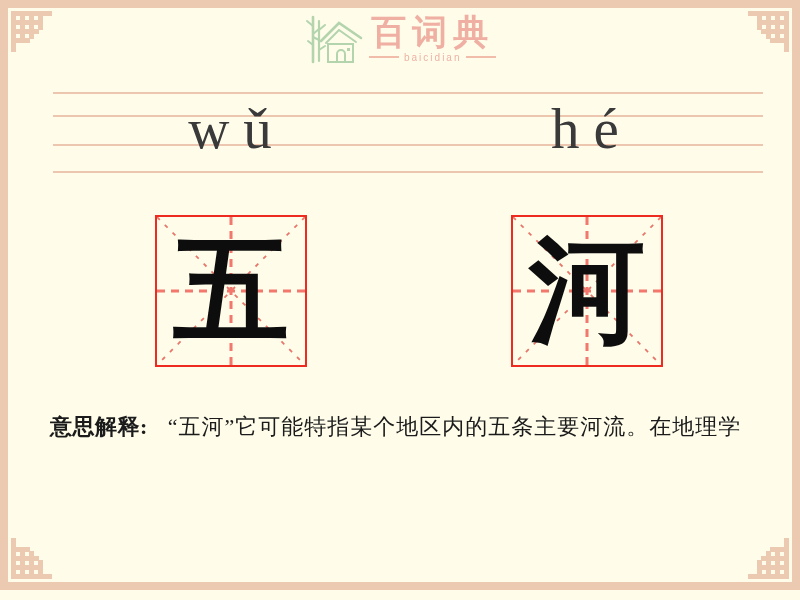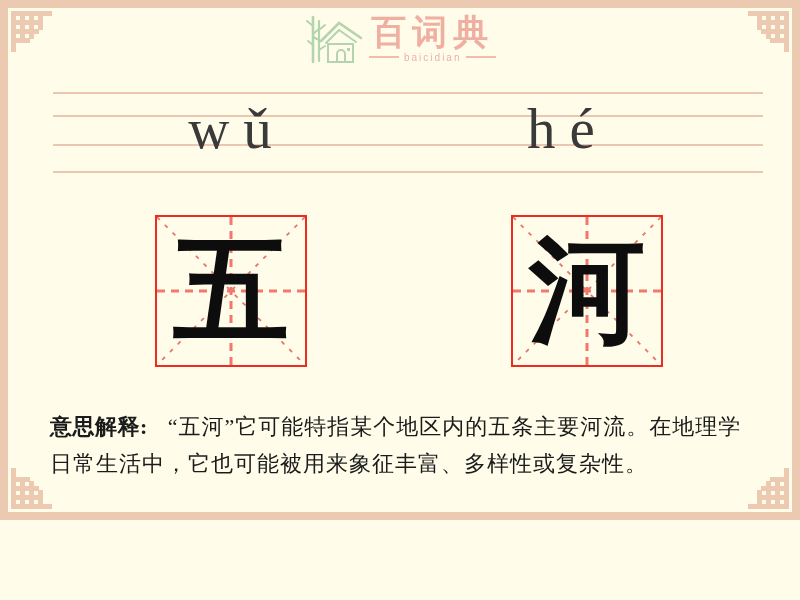--- a/index.html
+++ b/index.html
@@ -1,17 +1,17 @@
 <!DOCTYPE html>
 <html><head>
 <meta charset="utf-8">
 <style>
   html,body{margin:0;padding:0;background:#fffdea;}
   .page{
-    position:relative;width:800px;height:520px;box-sizing:border-box;
+    position:relative;width:800px;height:590px;box-sizing:border-box;
     background:#fffdea;border:8px solid #ecc9b1;overflow:hidden;
     font-family:"Liberation Serif", serif;
   }
   
   .corner{position:absolute;width:48px;height:48px;}
   .corner rect,.corner use{fill:#ecc9b1;}
   .tl{top:-2px;left:-2px;}
   .tr{top:-2px;right:-2px;transform:scaleX(-1);}
   .bl{bottom:-2px;left:-2px;transform:scaleY(-1);}
   .br{bottom:-2px;right:-2px;transform:scale(-1,-1);}
@@ -25,21 +25,21 @@
   .logo-tagline-row{display:flex;align-items:center;gap:5px;margin-top:0;}
   .tagline-rule{width:30px;height:2px;background:#f2bcab;}
   .logo-tagline{font-size:10px;color:#edb2a4;letter-spacing:2px;
                 font-family:"Liberation Sans", sans-serif;}
   
   .rule{position:absolute;left:45px;width:710px;height:2px;background:#ecc6ae;}
   .r1{top:84px;}.r2{top:107px;}.r3{top:136px;}.r4{top:163px;}
   .py{position:absolute;top:92px;line-height:1;font-size:57px;color:#3a3a3a;
       letter-spacing:14px;transform:translateX(-50%);white-space:nowrap;}
   .py1{left:229px;}
-  .py2{left:560px;}
+  .py2{left:584px;}
   
   .char-box{position:absolute;top:207px;width:148px;height:148px;
             border:2px solid #ee2b21;box-sizing:content-box;}
   .box1{left:147px;}
   .box2{left:503px;}
   .guides{position:absolute;top:0;left:0;width:148px;height:148px;}
   .hanzi{position:absolute;top:0;left:0;width:148px;height:148px;
          display:flex;align-items:center;justify-content:center;
          font-size:116px;line-height:148px;font-weight:bold;color:#0d0d0d;}
   
@@ -119,16 +119,15 @@
       <line x1="74" y1="0" x2="74" y2="148" stroke="#f2776c" stroke-width="3" stroke-dasharray="8 6"></line>
       <line x1="0" y1="74" x2="148" y2="74" stroke="#f2776c" stroke-width="3" stroke-dasharray="8 6"></line>
     </svg>
     <span class="hanzi">河</span>
   </div>
 
   <div class="explain">
     <div class="x-line">
       <span class="x-label">意思解释:</span><span>“五河”它可能特指某个地区内的五条主要河流。在地理学</span>
     </div>
-    <div class="x-line">日常生活中，它也可能被用来象征丰富、多样性或复杂性。</div>
   </div>
 
 </div>
 
 </body></html>

